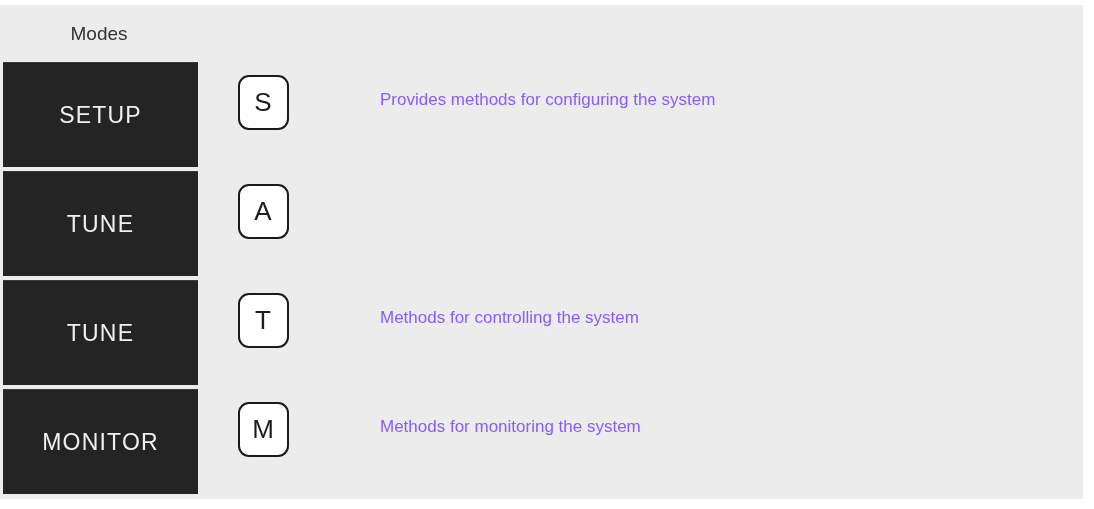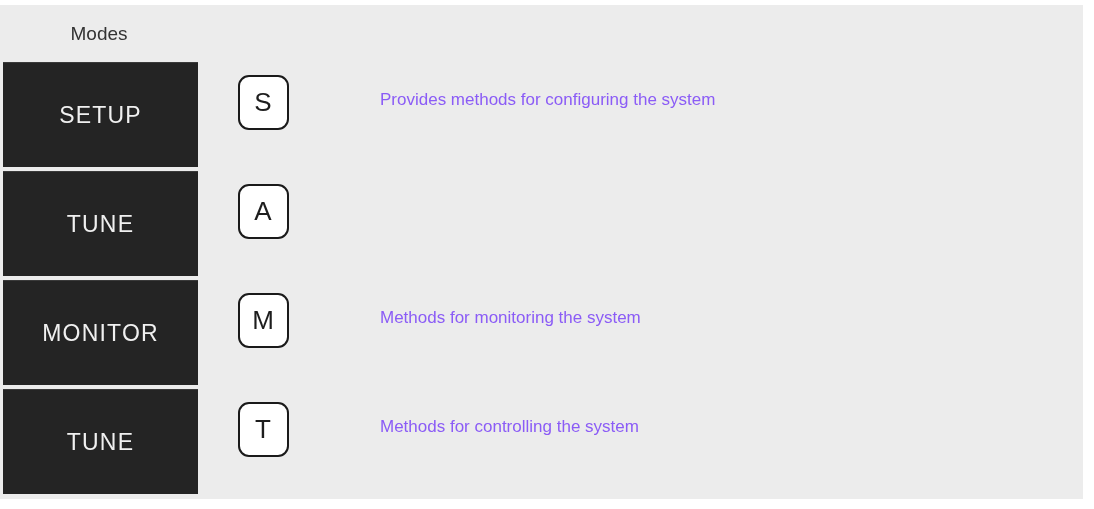--- a/index.html
+++ b/index.html
@@ -111,35 +111,35 @@
     </div>
     <div class="key-cell">
       <div class="keycap">
         <span>A</span>
       </div>
     </div>
   </div>
 
   <div class="row">
     <div class="mode-box">
+      <span>TUNE</span>
+    </div>
+    <div class="key-cell">
+      <div class="keycap">
+        <span>T</span>
+      </div>
+    </div>
+    <div class="desc-cell">Methods for controlling the system</div>
+  </div>
+
+  <div class="row">
+    <div class="mode-box">
       <span>MONITOR</span>
     </div>
     <div class="key-cell">
       <div class="keycap">
         <span>M</span>
       </div>
     </div>
     <div class="desc-cell">Methods for monitoring the system</div>
   </div>
 
-  <div class="row">
-    <div class="mode-box">
-      <span>TUNE</span>
-    </div>
-    <div class="key-cell">
-      <div class="keycap">
-        <span>T</span>
-      </div>
-    </div>
-    <div class="desc-cell">Methods for controlling the system</div>
-  </div>
-
 </div>
 
 </body></html>

